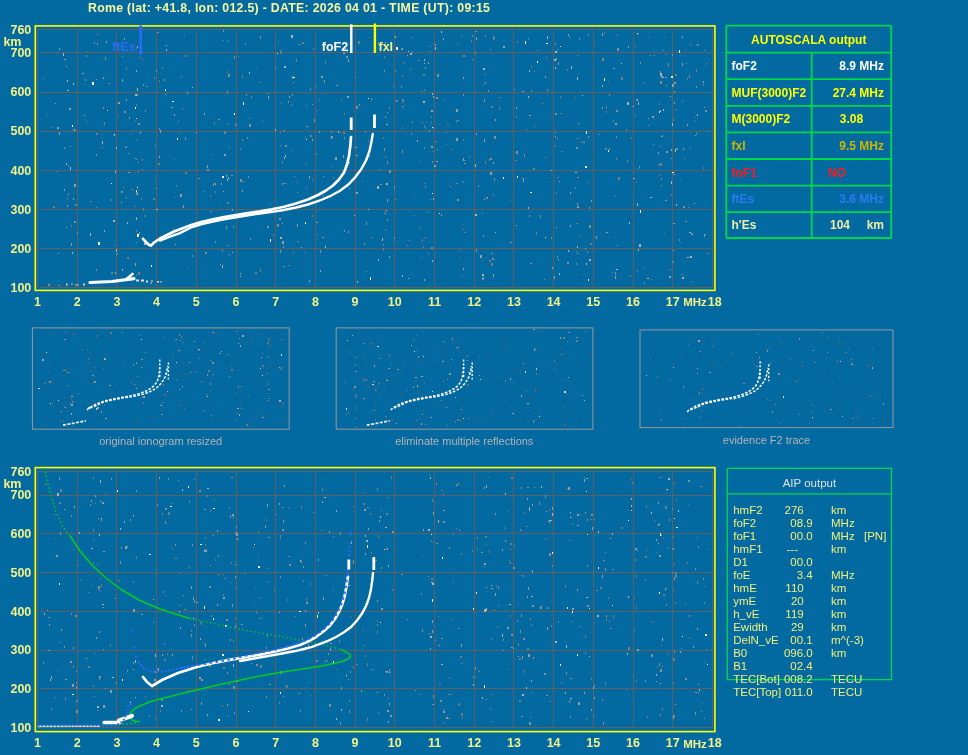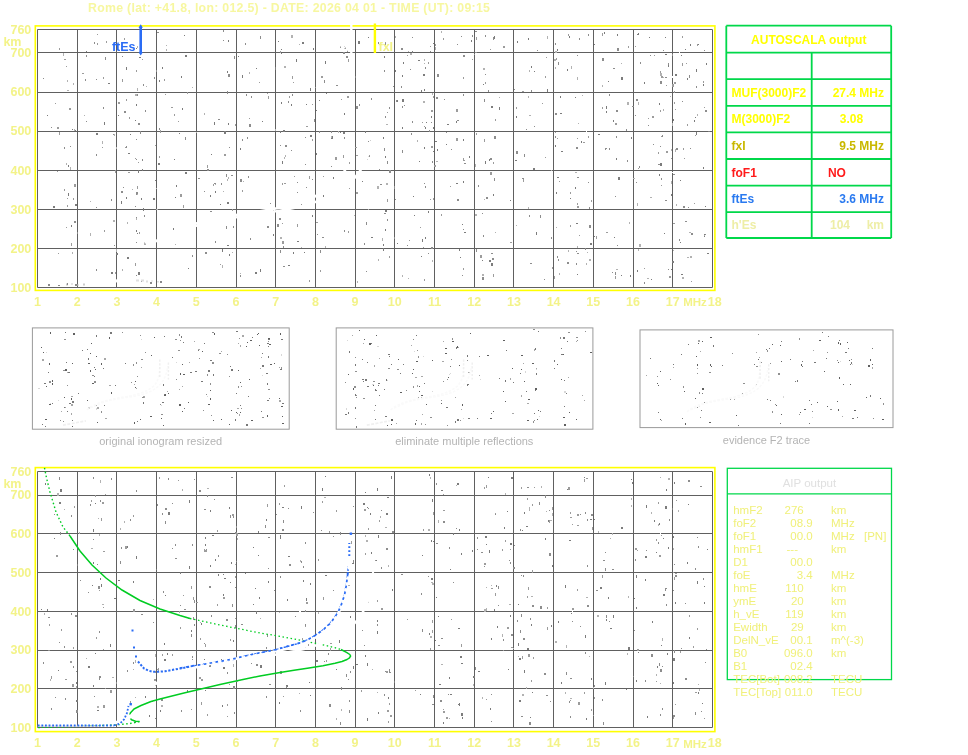--- a/index.html
+++ b/index.html
@@ -1,14 +1,14 @@
 <!DOCTYPE html>
 <html><head><meta charset="utf-8"><style>
 html,body{margin:0;padding:0;background:#000}
-#c{position:relative;width:968px;height:755px;background:#ffffff;overflow:hidden}
+#c{position:relative;width:968px;height:755px;background:#0369a1;overflow:hidden}
 </style></head><body>
 <div id="c">
 <svg width="968" height="755" viewBox="0 0 968 755" style="position:absolute;left:0;top:0">
 <path d="M37.5,29.5V287.5M77.5,29.5V287.5M116.5,29.5V287.5M156.5,29.5V287.5M196.5,29.5V287.5M236.5,29.5V287.5M275.5,29.5V287.5M315.5,29.5V287.5M355.5,29.5V287.5M394.5,29.5V287.5M434.5,29.5V287.5M474.5,29.5V287.5M513.5,29.5V287.5M553.5,29.5V287.5M593.5,29.5V287.5M633.5,29.5V287.5M672.5,29.5V287.5M712.5,29.5V287.5M37.5,287.5H712.4M37.5,248.5H712.4M37.5,209.5H712.4M37.5,170.5H712.4M37.5,131.5H712.4M37.5,92.5H712.4M37.5,52.5H712.4M37.5,29.5H712.4" stroke="#606060" stroke-width="1" fill="none"></path>
       <rect x="35.3" y="25.9" width="679.6" height="264.5" stroke="#ffff00" stroke-width="1.6" fill="none"></rect>
       <path d="M37.5,471.5V727.5M77.5,471.5V727.5M116.5,471.5V727.5M156.5,471.5V727.5M196.5,471.5V727.5M236.5,471.5V727.5M275.5,471.5V727.5M315.5,471.5V727.5M355.5,471.5V727.5M394.5,471.5V727.5M434.5,471.5V727.5M474.5,471.5V727.5M513.5,471.5V727.5M553.5,471.5V727.5M593.5,471.5V727.5M633.5,471.5V727.5M672.5,471.5V727.5M712.5,471.5V727.5M37.5,727.5H712.4M37.5,688.5H712.4M37.5,650.5H712.4M37.5,611.5H712.4M37.5,572.5H712.4M37.5,533.5H712.4M37.5,495.5H712.4M37.5,471.5H712.4" stroke="#606060" stroke-width="1" fill="none"></path>
       <rect x="35.3" y="467.6" width="679.6" height="264.0" stroke="#ffff00" stroke-width="1.6" fill="none"></rect>
       <path d="M681 55h1v1h-1zM685 49h1v1h-1zM413 196h1v1h-1zM412 51h1v2h-1zM275 67h1v3h-1zM273 234h1v2h-1zM675 74h2v2h-2zM560 96h1v2h-1zM560 113h2v1h-2zM104 122h1v3h-1zM557 49h1v2h-1zM556 192h1v2h-1zM224 131h2v3h-2zM227 71h1v2h-1zM433 151h1v1h-1zM672 261h2v2h-2zM280 131h1v2h-1zM637 33h2v2h-2zM385 210h2v2h-2zM384 56h1v2h-1zM651 279h1v1h-1zM175 197h1v1h-1zM660 74h2v1h-2zM659 103h1v2h-1zM660 163h2v3h-2zM179 133h1v1h-1zM182 108h1v2h-1zM181 76h1v2h-1zM402 99h2v3h-2zM403 99h1v2h-1zM494 36h1v3h-1zM547 89h1v3h-1zM555 145h1v2h-1zM71 225h1v2h-1zM72 129h1v1h-1zM456 121h1v2h-1zM456 183h2v1h-2zM491 263h2v3h-2zM493 194h1v2h-1zM491 106h2v2h-2zM659 174h1v2h-1zM499 107h1v3h-1zM621 77h2v3h-2zM618 177h2v3h-2zM621 275h1v1h-1zM214 122h1v3h-1zM215 191h1v2h-1zM304 252h1v1h-1zM260 269h1v3h-1zM671 194h1v2h-1zM116 253h2v2h-2zM340 46h1v2h-1zM68 193h1v3h-1zM68 165h1v2h-1zM158 163h2v2h-2zM159 80h1v2h-1zM428 211h1v2h-1zM138 272h2v3h-2zM283 130h2v2h-2zM121 201h1v3h-1zM690 44h1v2h-1zM141 198h1v2h-1zM142 169h1v2h-1zM570 198h1v1h-1zM534 71h1v1h-1zM533 168h2v2h-2zM136 104h1v2h-1zM138 170h1v3h-1zM296 59h1v3h-1zM383 137h1v2h-1zM383 244h1v2h-1zM385 229h1v2h-1zM111 272h2v2h-2zM704 236h1v1h-1zM703 84h1v2h-1zM703 167h1v2h-1zM608 81h1v1h-1zM606 106h1v3h-1zM288 265h2v1h-2zM137 233h1v2h-1zM143 208h1v3h-1zM402 75h1v2h-1zM403 62h1v2h-1zM402 127h1v2h-1zM344 113h1v2h-1zM343 132h2v2h-2zM344 133h1v1h-1zM433 43h1v1h-1zM431 116h1v2h-1zM397 100h1v2h-1zM395 70h1v2h-1zM310 135h2v2h-2zM313 48h1v2h-1zM312 215h1v2h-1zM489 159h1v2h-1zM153 198h2v2h-2zM435 141h2v1h-2zM437 149h1v2h-1zM576 223h2v1h-2zM575 187h1v2h-1zM323 195h1v2h-1zM278 41h1v1h-1zM281 53h1v1h-1zM281 102h1v2h-1zM282 161h1v3h-1zM433 127h1v2h-1zM485 161h1v3h-1zM483 84h1v1h-1zM423 74h2v2h-2zM422 239h1v3h-1zM424 89h1v2h-1zM557 177h2v1h-2zM668 64h1v3h-1zM671 269h1v1h-1zM211 154h1v1h-1zM210 195h1v2h-1zM613 120h1v2h-1zM464 232h2v1h-2zM463 139h1v2h-1zM365 131h1v2h-1zM616 158h1v2h-1zM617 34h1v2h-1zM680 180h1v1h-1zM355 76h1v2h-1zM358 41h2v3h-2zM293 252h1v2h-1zM673 119h1v2h-1zM536 232h1v3h-1zM569 36h1v2h-1zM291 104h1v2h-1zM665 37h1v1h-1zM664 233h1v1h-1zM594 44h1v1h-1zM630 275h1v2h-1zM606 111h1v2h-1zM228 123h1v2h-1zM228 40h1v2h-1zM227 245h2v1h-2zM229 254h1v2h-1zM604 32h1v2h-1zM631 137h1v2h-1zM425 237h1v2h-1zM316 110h1v1h-1zM598 134h2v1h-2zM637 33h1v2h-1zM637 270h1v2h-1zM383 248h1v3h-1zM331 136h2v3h-2zM174 159h1v1h-1zM176 185h1v2h-1zM96 133h2v2h-2zM135 120h1v1h-1zM136 230h1v2h-1zM325 61h1v3h-1zM471 40h1v2h-1zM222 249h1v3h-1zM139 57h2v1h-2zM704 234h1v2h-1zM705 206h1v1h-1zM575 97h1v1h-1zM424 147h1v2h-1zM421 90h1v2h-1zM694 120h1v2h-1zM696 132h1v3h-1zM696 69h1v3h-1zM681 274h2v1h-2zM75 204h2v2h-2zM310 88h1v3h-1zM516 116h1v2h-1zM517 41h1v2h-1zM240 148h1v2h-1zM242 75h1v3h-1zM114 221h1v1h-1zM127 257h2v2h-2zM126 67h1v3h-1zM126 197h1v2h-1zM141 281h1v1h-1zM238 56h1v1h-1zM108 83h2v1h-2zM590 243h2v2h-2zM421 256h1v1h-1zM128 153h2v1h-2zM53 206h2v2h-2zM316 153h1v2h-1zM397 243h1v1h-1zM173 228h1v2h-1zM567 69h1v2h-1zM594 236h1v1h-1zM460 257h1v1h-1zM306 104h1v1h-1zM528 38h1v2h-1zM371 237h2v1h-2zM340 132h1v1h-1zM419 161h1v1h-1zM665 54h2v1h-2zM578 177h1v1h-1zM706 63h1v2h-1zM695 117h1v1h-1zM185 55h2v2h-2zM698 44h1v1h-1zM185 172h2v2h-2zM531 66h1v2h-1zM302 42h2v2h-2zM188 268h1v1h-1zM227 202h2v2h-2zM577 274h1v1h-1zM644 82h1v2h-1zM326 93h1v1h-1zM136 48h1v1h-1zM707 253h2v1h-2zM47 115h1v1h-1zM255 272h2v2h-2zM418 60h2v1h-2zM155 180h1v1h-1zM462 224h1v1h-1zM649 37h1v1h-1zM489 260h2v2h-2zM368 37h1v1h-1zM385 156h1v2h-1zM220 204h1v1h-1zM708 131h2v1h-2zM561 151h2v1h-2zM515 160h2v1h-2zM469 156h1v2h-1zM162 67h1v2h-1zM281 49h1v1h-1zM680 242h1v1h-1zM262 121h1v1h-1zM581 141h1v2h-1zM301 204h1v1h-1zM463 181h1v2h-1zM425 127h1v2h-1zM447 124h2v1h-2zM130 134h1v1h-1zM426 122h1v1h-1zM118 115h1v1h-1zM362 181h1v1h-1zM256 68h1v1h-1zM446 144h1v1h-1zM74 130h2v1h-2zM414 215h1v1h-1zM333 177h1v2h-1zM482 260h1v1h-1zM687 78h1v2h-1zM614 237h1v1h-1zM86 51h1v1h-1zM459 249h1v2h-1zM297 241h2v1h-2zM510 200h1v1h-1zM184 35h1v1h-1z" fill="#7c7c7c"></path>
       <path d="M682 36h1v2h-1zM683 148h1v2h-1zM684 158h1v1h-1zM102 147h1v1h-1zM557 138h1v1h-1zM555 132h1v1h-1zM387 199h1v3h-1zM389 256h1v2h-1zM387 112h1v1h-1zM433 198h1v2h-1zM673 223h2v1h-2zM280 51h1v2h-1zM282 183h1v2h-1zM652 116h2v2h-2zM660 71h1v2h-1zM180 194h2v3h-2zM183 205h1v3h-1zM493 162h1v2h-1zM545 76h1v2h-1zM545 157h1v1h-1zM64 189h1v2h-1zM476 37h1v3h-1zM476 133h1v2h-1zM474 54h1v1h-1zM73 198h1v2h-1zM71 243h1v3h-1zM341 99h1v1h-1zM343 155h1v3h-1zM456 138h2v3h-2zM456 109h2v3h-2zM493 274h1v3h-1zM660 110h1v2h-1zM661 76h2v2h-2zM57 127h2v2h-2zM59 48h1v2h-1zM59 132h1v3h-1zM213 184h1v2h-1zM306 126h2v1h-2zM259 82h1v1h-1zM674 91h1v2h-1zM672 84h2v3h-2zM674 82h2v2h-2zM480 255h2v3h-2zM115 170h1v3h-1zM577 138h1v1h-1zM66 227h1v1h-1zM69 108h2v2h-2zM66 66h1v1h-1zM160 130h1v3h-1zM430 46h1v1h-1zM139 232h1v2h-1zM268 96h1v3h-1zM267 93h1v1h-1zM282 223h1v1h-1zM122 79h1v3h-1zM58 253h1v1h-1zM57 171h1v1h-1zM523 179h1v3h-1zM463 158h1v2h-1zM136 70h1v2h-1zM294 176h1v1h-1zM297 224h1v3h-1zM164 79h1v2h-1zM135 158h1v1h-1zM137 186h1v3h-1zM704 107h1v1h-1zM138 162h1v1h-1zM142 59h1v1h-1zM554 276h1v3h-1zM344 46h2v3h-2zM103 77h1v2h-1zM104 230h1v2h-1zM431 110h2v2h-2zM312 104h1v1h-1zM309 176h1v3h-1zM485 82h1v2h-1zM490 172h2v3h-2zM490 49h1v1h-1zM155 145h1v1h-1zM434 165h2v2h-2zM435 44h1v2h-1zM577 203h1v2h-1zM321 76h2v2h-2zM669 276h2v2h-2zM588 136h1v2h-1zM282 241h2v3h-2zM430 199h1v1h-1zM433 96h1v2h-1zM431 146h2v2h-2zM484 139h1v3h-1zM671 158h1v1h-1zM552 267h1v2h-1zM615 123h2v2h-2zM615 276h1v3h-1zM463 77h1v2h-1zM463 160h2v1h-2zM159 156h1v2h-1zM682 63h1v3h-1zM356 155h2v1h-2zM356 192h2v2h-2zM292 76h1v3h-1zM293 82h1v1h-1zM570 225h1v2h-1zM570 192h1v2h-1zM568 34h1v2h-1zM64 59h2v1h-2zM67 205h1v2h-1zM67 198h1v1h-1zM407 55h1v1h-1zM207 165h1v3h-1zM666 151h2v2h-2zM591 200h1v2h-1zM628 46h1v2h-1zM606 232h2v1h-2zM602 33h1v3h-1zM424 126h1v1h-1zM596 236h1v3h-1zM638 168h1v1h-1zM320 270h1v2h-1zM174 114h1v2h-1zM97 43h1v2h-1zM97 34h1v1h-1zM348 59h1v3h-1zM347 96h2v2h-2zM348 231h1v2h-1zM347 50h1v2h-1zM349 188h1v1h-1zM472 59h1v1h-1zM135 263h1v3h-1zM129 117h1v2h-1zM703 81h1v2h-1zM335 157h2v3h-2zM424 279h1v2h-1zM697 44h1v2h-1zM577 206h2v2h-2zM579 235h1v1h-1zM74 184h2v3h-2zM187 92h1v2h-1zM311 203h1v1h-1zM556 58h1v2h-1zM516 107h1v2h-1zM235 124h1v2h-1zM242 190h1v2h-1zM115 272h1v2h-1zM312 139h1v2h-1zM675 109h1v1h-1zM249 118h1v1h-1zM661 185h1v1h-1zM224 154h2v2h-2zM546 57h1v1h-1zM583 142h2v1h-2zM691 281h1v1h-1zM423 247h1v1h-1zM171 107h2v1h-2zM126 99h1v2h-1zM654 55h1v1h-1zM687 124h1v2h-1zM323 176h1v1h-1zM443 38h1v2h-1zM125 147h2v1h-2zM602 107h1v2h-1zM420 227h1v1h-1zM165 94h1v1h-1zM273 209h1v2h-1zM510 242h2v1h-2zM694 203h1v1h-1zM644 268h1v1h-1zM522 91h2v1h-2zM55 103h1v1h-1zM349 162h1v2h-1zM559 181h1v1h-1zM450 186h1v1h-1zM695 135h1v1h-1zM463 268h1v2h-1zM648 118h1v1h-1zM128 172h2v1h-2zM118 102h2v2h-2zM355 147h2v1h-2zM495 119h1v2h-1zM178 121h1v1h-1zM284 183h2v1h-2zM428 62h1v2h-1zM686 63h1v1h-1zM289 96h1v2h-1zM422 122h1v1h-1zM316 222h2v1h-2zM503 46h2v2h-2zM635 46h1v1h-1zM309 280h1v2h-1zM674 102h1v2h-1zM658 152h1v2h-1zM82 73h2v1h-2zM124 38h1v2h-1zM542 103h1v1h-1zM385 42h1v2h-1zM220 264h1v1h-1zM441 214h1v2h-1zM106 41h1v2h-1zM232 209h1v2h-1zM409 240h1v1h-1zM661 136h1v1h-1zM666 85h1v1h-1z" fill="#9c9c9c"></path>
       <path d="M412 121h1v2h-1zM412 37h1v1h-1zM676 148h2v2h-2zM558 62h1v3h-1zM557 256h1v2h-1zM105 57h1v3h-1zM103 107h1v2h-1zM555 113h2v2h-2zM226 226h1v3h-1zM389 107h1v2h-1zM387 219h1v2h-1zM436 97h2v2h-2zM673 174h2v1h-2zM279 218h2v2h-2zM640 62h1v2h-1zM639 166h1v2h-1zM385 116h1v2h-1zM660 81h2v3h-2zM401 48h2v2h-2zM401 86h1v2h-1zM494 136h2v3h-2zM494 178h1v3h-1zM493 37h1v3h-1zM64 147h1v2h-1zM476 249h1v3h-1zM74 221h2v2h-2zM70 146h1v1h-1zM344 137h1v2h-1zM457 199h2v2h-2zM457 44h1v1h-1zM661 178h1v2h-1zM662 135h1v2h-1zM305 164h1v1h-1zM306 187h1v1h-1zM478 185h1v2h-1zM482 277h2v3h-2zM260 36h1v3h-1zM483 235h1v2h-1zM484 99h1v3h-1zM576 263h1v2h-1zM577 253h2v1h-2zM242 139h1v2h-1zM240 275h1v2h-1zM240 179h2v3h-2zM226 174h1v3h-1zM227 91h1v3h-1zM228 74h2v3h-2zM431 247h2v2h-2zM429 130h1v2h-1zM430 51h1v1h-1zM136 217h1v2h-1zM136 275h1v1h-1zM267 226h2v2h-2zM270 203h1v1h-1zM280 250h1v3h-1zM280 145h1v1h-1zM121 191h2v2h-2zM249 124h2v3h-2zM247 137h1v2h-1zM248 176h1v2h-1zM250 238h1v2h-1zM394 186h1v3h-1zM688 207h1v1h-1zM689 75h1v3h-1zM524 154h1v3h-1zM140 131h1v3h-1zM143 84h1v2h-1zM368 155h2v2h-2zM371 98h1v2h-1zM534 126h1v1h-1zM464 163h2v1h-2zM462 275h1v1h-1zM463 55h2v2h-2zM136 159h1v1h-1zM137 94h1v2h-1zM136 139h1v1h-1zM384 148h1v3h-1zM136 192h2v3h-2zM135 206h1v1h-1zM705 234h1v1h-1zM704 50h1v1h-1zM609 148h1v2h-1zM609 94h1v2h-1zM288 101h1v2h-1zM292 94h1v2h-1zM144 215h1v2h-1zM142 159h1v2h-1zM145 110h1v2h-1zM402 150h1v3h-1zM402 106h1v2h-1zM344 230h1v2h-1zM343 52h2v2h-2zM431 122h1v1h-1zM394 237h1v2h-1zM396 100h1v2h-1zM393 86h1v1h-1zM485 74h1v1h-1zM486 197h2v2h-2zM485 35h1v2h-1zM490 158h2v2h-2zM492 258h2v2h-2zM156 70h1v2h-1zM154 77h1v2h-1zM437 74h2v3h-2zM324 80h1v3h-1zM322 237h2v1h-2zM668 63h1v2h-1zM589 207h1v2h-1zM589 225h2v3h-2zM277 224h2v3h-2zM283 266h2v1h-2zM432 161h1v2h-1zM425 186h1v2h-1zM555 136h1v2h-1zM668 269h1v1h-1zM551 237h1v2h-1zM214 183h2v1h-2zM612 272h1v1h-1zM615 196h1v1h-1zM530 263h2v1h-2zM246 94h1v2h-1zM245 43h1v2h-1zM463 94h1v2h-1zM463 229h1v1h-1zM613 68h2v1h-2zM616 136h1v2h-1zM364 243h1v2h-1zM366 222h1v3h-1zM159 128h1v2h-1zM157 32h2v1h-2zM585 248h1v2h-1zM615 272h1v3h-1zM616 110h2v2h-2zM617 48h2v3h-2zM683 206h2v2h-2zM356 106h2v3h-2zM672 54h1v2h-1zM636 99h2v2h-2zM540 215h1v3h-1zM537 50h1v1h-1zM285 145h2v2h-2zM411 133h1v2h-1zM291 150h1v1h-1zM207 169h2v2h-2zM205 252h2v2h-2zM380 184h2v1h-2zM379 169h1v1h-1zM663 50h1v1h-1zM627 160h1v2h-1zM229 147h1v1h-1zM602 58h2v3h-2zM605 148h1v2h-1zM425 67h1v2h-1zM314 119h1v3h-1zM635 115h1v1h-1zM636 182h1v1h-1zM384 70h1v2h-1zM385 43h1v2h-1zM317 234h1v1h-1zM320 250h1v3h-1zM331 166h1v1h-1zM96 154h1v2h-1zM96 207h1v1h-1zM346 56h2v2h-2zM472 35h1v2h-1zM136 242h1v1h-1zM138 123h2v2h-2zM705 110h2v2h-2zM336 85h2v1h-2zM577 177h2v1h-2zM577 55h1v1h-1zM576 147h2v2h-2zM576 251h1v1h-1zM424 183h1v1h-1zM696 86h1v2h-1zM579 38h1v2h-1zM679 239h1v2h-1zM185 137h1v3h-1zM312 179h1v1h-1zM555 43h1v2h-1zM516 151h2v3h-2zM233 226h1v2h-1zM234 56h1v3h-1zM389 170h2v3h-2zM387 161h1v3h-1zM114 245h1v1h-1zM126 146h1v2h-1zM124 111h2v2h-2zM85 79h1v2h-1zM529 215h1v2h-1zM283 246h1v2h-1zM366 271h1v1h-1zM451 149h1v1h-1zM650 55h1v1h-1zM644 282h1v2h-1zM297 192h1v1h-1zM444 99h1v1h-1zM475 52h2v1h-2zM51 127h1v1h-1zM658 164h2v1h-2zM378 42h1v2h-1zM488 90h1v2h-1zM297 182h1v1h-1zM43 78h1v1h-1zM617 245h1v1h-1zM526 129h1v1h-1zM682 101h1v1h-1zM522 178h2v1h-2zM691 233h2v2h-2zM588 34h1v2h-1zM331 131h1v2h-1zM218 119h2v1h-2zM446 132h1v1h-1zM192 255h1v2h-1zM319 131h1v2h-1zM198 178h2v1h-2zM395 199h1v1h-1zM407 245h1v1h-1zM204 191h1v1h-1zM690 148h1v1h-1zM111 199h1v2h-1zM461 36h1v1h-1zM96 269h1v2h-1zM223 40h1v1h-1zM210 211h2v1h-2zM77 232h1v2h-1zM648 125h1v1h-1zM567 262h2v2h-2zM367 159h1v1h-1zM86 55h1v2h-1zM122 56h1v1h-1zM482 213h1v1h-1zM221 183h1v2h-1zM339 179h1v1h-1zM514 89h1v1h-1zM457 120h2v1h-2zM113 134h1v1h-1zM359 104h1v2h-1zM96 79h1v1h-1zM404 105h1v1h-1zM368 141h1v1h-1zM531 90h1v2h-1zM231 175h2v1h-2zM223 30h1v2h-1zM660 146h1v1h-1zM215 241h1v2h-1zM370 140h2v1h-2zM315 87h1v1h-1zM665 77h2v1h-2zM428 253h1v1h-1zM653 144h1v1h-1zM626 129h1v2h-1zM544 279h1v1h-1zM685 221h2v1h-2zM123 187h1v1h-1zM251 96h1v2h-1zM558 259h1v2h-1zM491 253h2v1h-2zM94 42h1v2h-1zM665 200h2v1h-2zM588 182h1v1h-1zM475 31h2v1h-2zM632 106h2v1h-2zM606 148h1v1h-1zM86 121h1v1h-1zM410 69h1v1h-1zM319 100h1v1h-1zM305 137h1v1h-1zM384 213h2v1h-2z" fill="#8d8d8d"></path>

